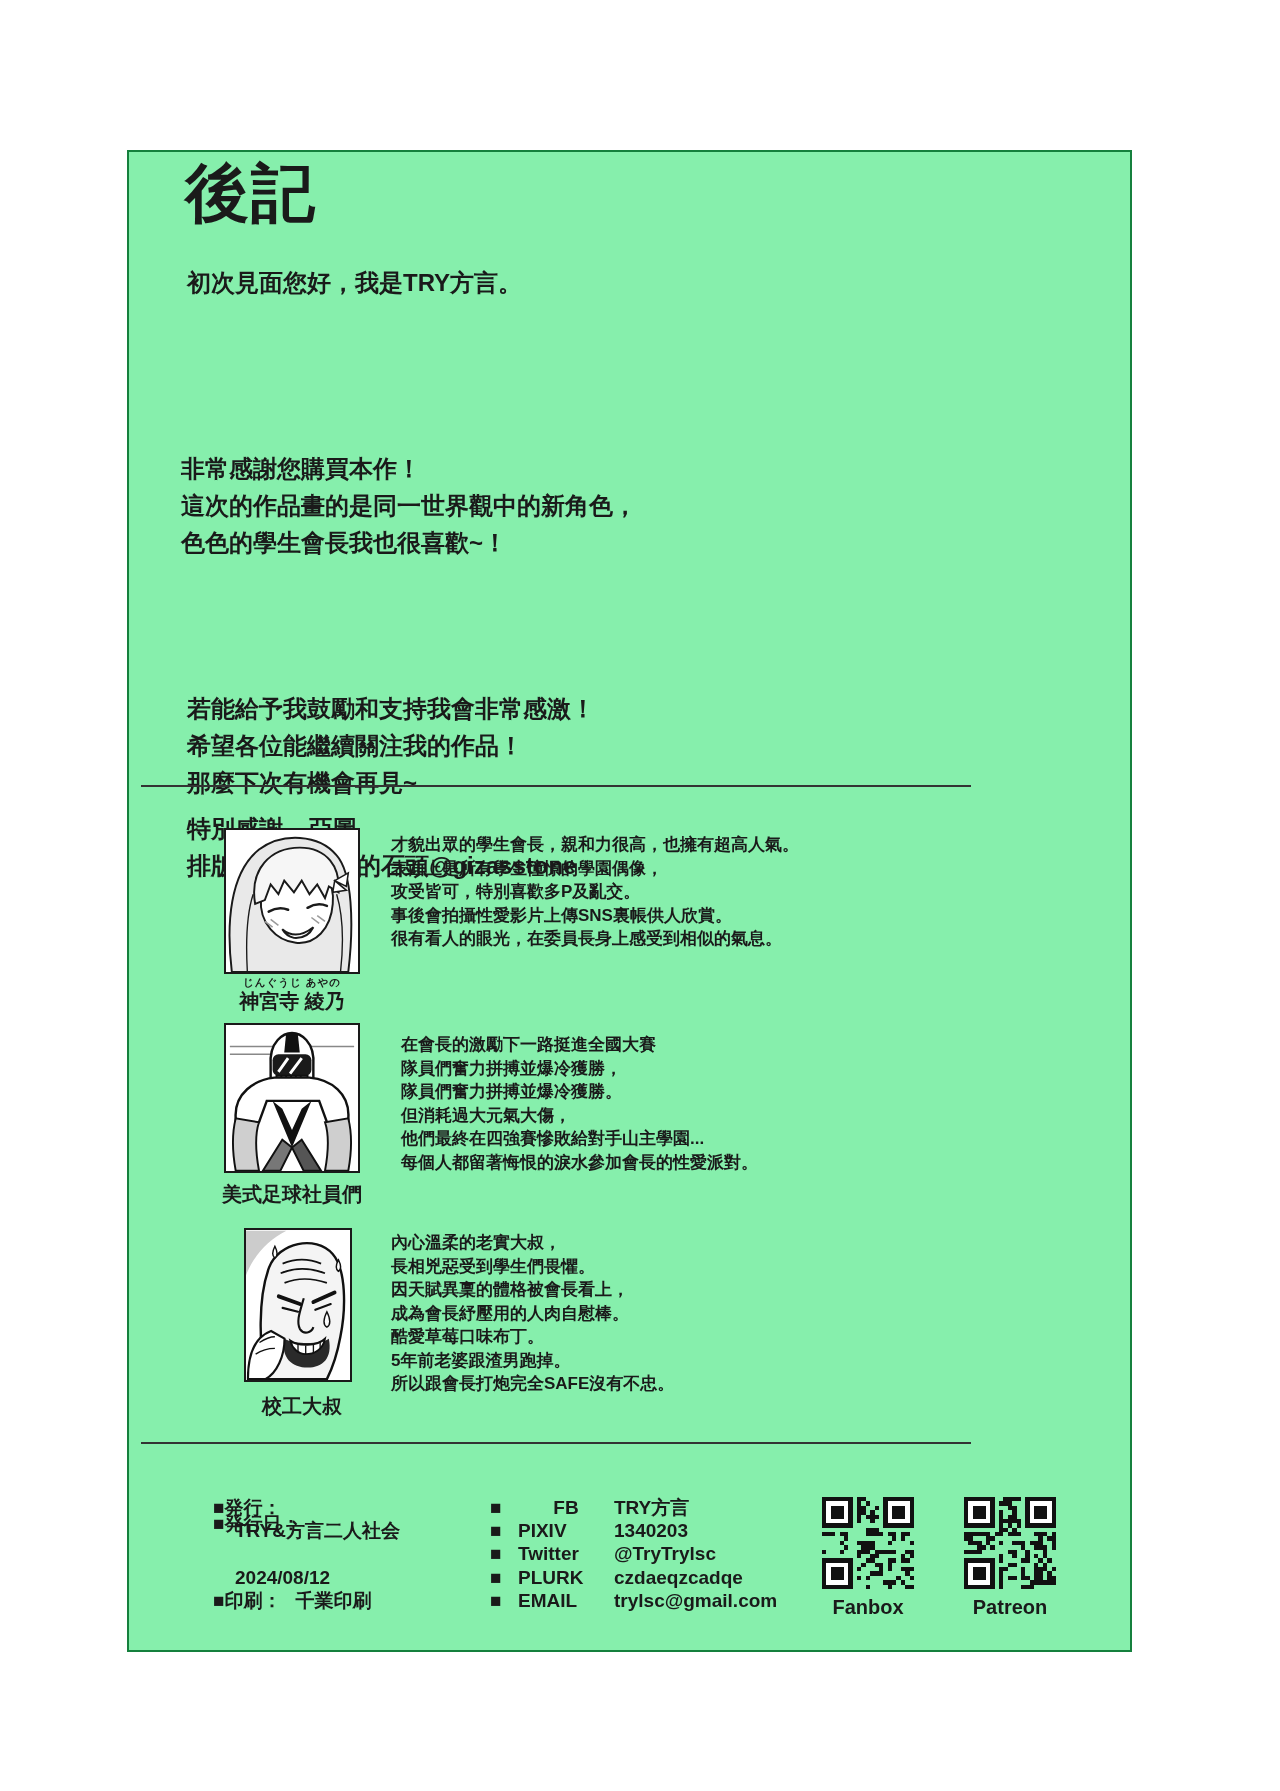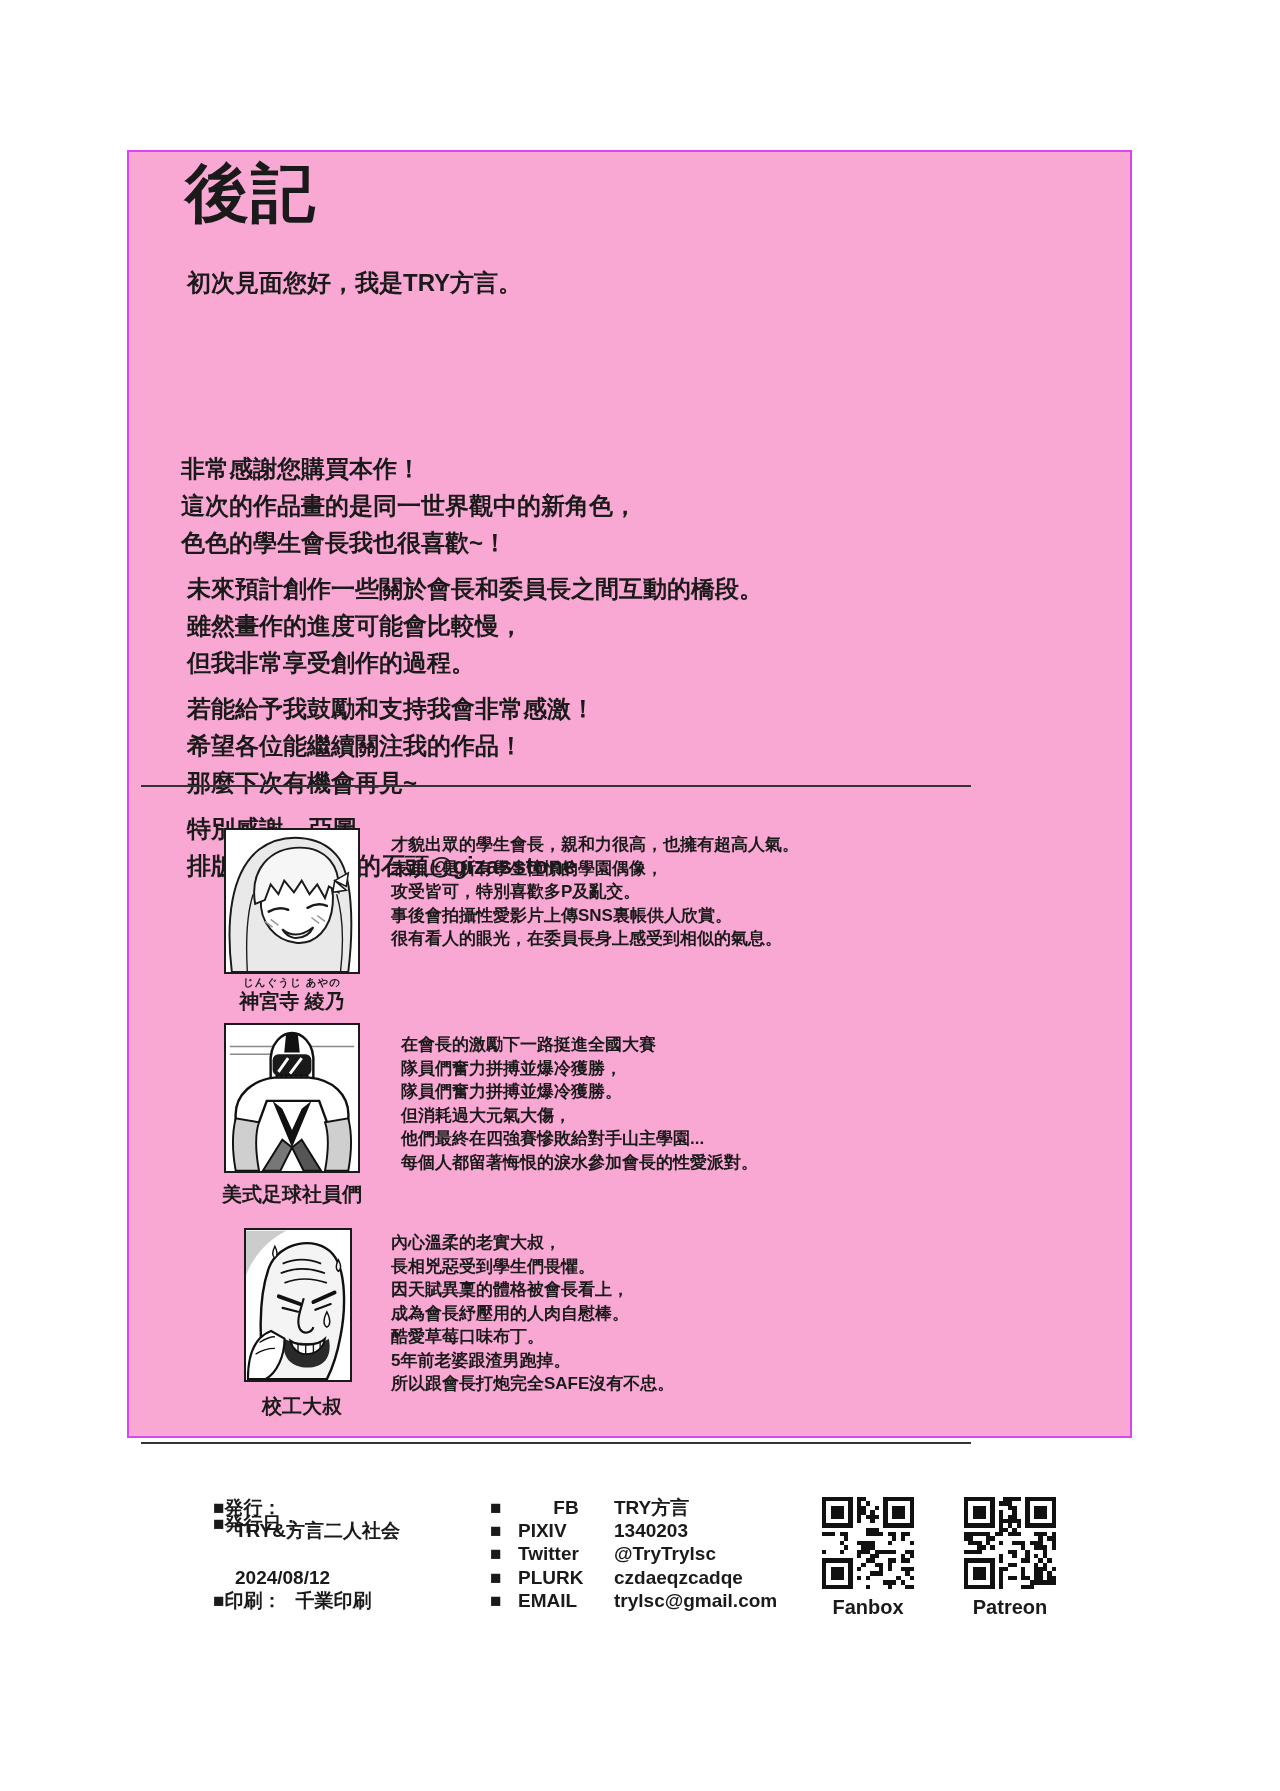--- a/index.html
+++ b/index.html
@@ -1,20 +1,20 @@
 <!DOCTYPE html>
 <html><head>
 <meta charset="utf-8">
 <style>
   html,body{margin:0;padding:0;background:#ffffff;}
   body{width:1280px;height:1791px;position:relative;
        font-family:"Liberation Sans","DejaVu Sans",sans-serif;
        color:#1a1a1a;font-weight:700;}
-  .page{position:absolute;left:127px;top:150px;width:1005px;height:1288px;
-        border:2px solid #d946ef;background:#f9a8d4;box-sizing:border-box;}
+  .page{position:absolute;left:127px;top:150px;width:1005px;height:1502px;
+        border:2px solid #15803d;background:#86efac;box-sizing:border-box;}
   .abs{position:absolute;}
   .title{font-size:64px;line-height:74px;letter-spacing:2px;}
   .pline{font-size:24px;line-height:37px;white-space:nowrap;}
   .sline{font-size:17px;line-height:23.5px;white-space:nowrap;}
   .cline{font-size:19px;line-height:23.2px;white-space:nowrap;}
   .credit-row{display:flex;font-size:24px;line-height:37px;}
   .credit-label{width:122px;flex:0 0 122px;}
   .divider{position:absolute;left:12px;width:830px;height:2px;background:#333;}
   .imgbox{position:absolute;border:2px solid #1a1a1a;background:#fff;box-sizing:border-box;overflow:hidden;}
   .imgbox svg{display:block;width:100%;height:100%;}
@@ -34,25 +34,20 @@
 
   <div class="abs title" style="left:56px;top:4px;">後記</div>
 
   <div class="abs" style="left:58px;top:112px;">
     <div class="pline">初次見面您好，我是TRY方言。</div>
   </div>
   <div class="abs" style="left:52px;top:298px;">
     <div class="pline">非常感謝您購買本作！</div>
     <div class="pline">這次的作品畫的是同一世界觀中的新角色，</div>
     <div class="pline">色色的學生會長我也很喜歡~！</div>
-  </div>
-  <div class="abs" style="left:58px;top:418px;">
-    <div class="pline">未來預計創作一些關於會長和委員長之間互動的橋段。</div>
-    <div class="pline">雖然畫作的進度可能會比較慢，</div>
-    <div class="pline">但我非常享受創作的過程。</div>
   </div>
   <div class="abs" style="left:58px;top:538px;">
     <div class="pline">若能給予我鼓勵和支持我會非常感激！</div>
     <div class="pline">希望各位能繼續關注我的作品！</div>
     <div class="pline">那麼下次有機會再見~</div>
   </div>
 
   <div class="abs" style="left:58px;top:540px;"></div>
   <div class="abs" style="left:58px;top:658px;">
     <div class="credit-row">

